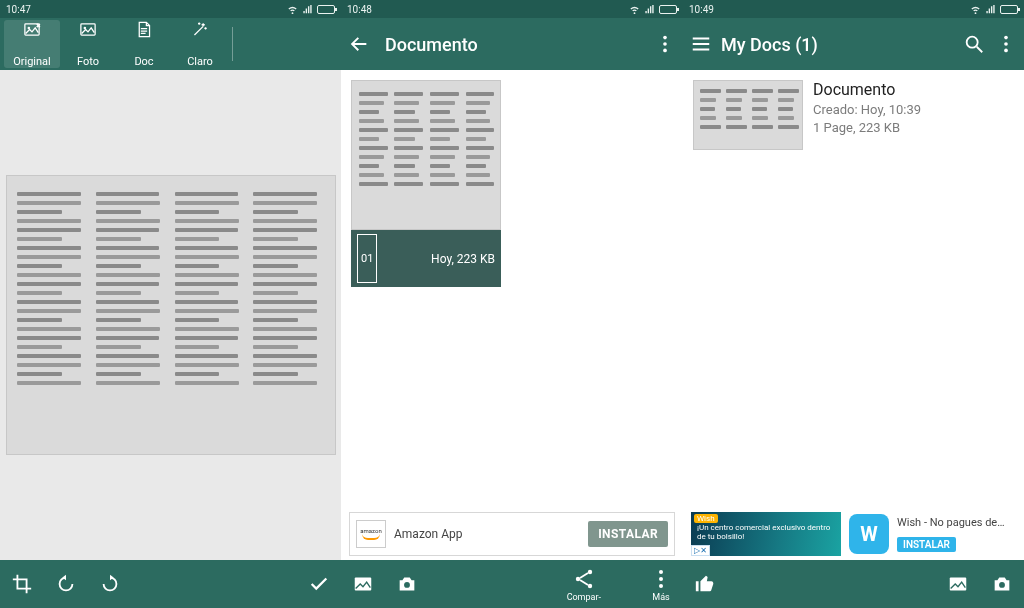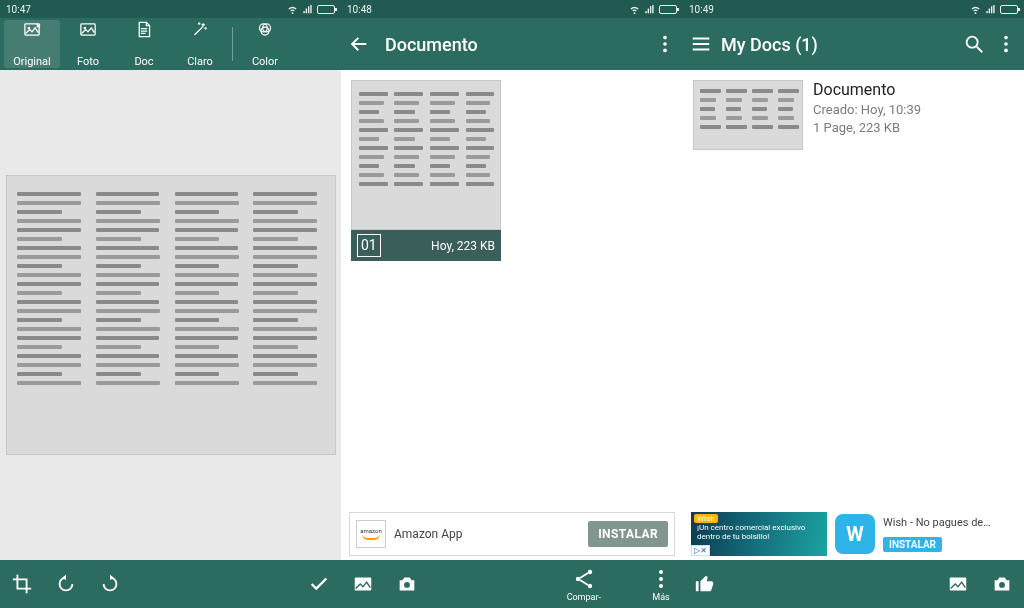--- a/index.html
+++ b/index.html
@@ -57,33 +57,33 @@
   .p2 .title { font-size: 18px; font-weight: 500; flex: 1; }
   .p3 .topbar { padding: 0 6px; gap: 8px; }
   .p3 .title { font-size: 18px; font-weight: 500; flex: 1; }
   .top-icon { width: 24px; height: 24px; display: flex; align-items: center; justify-content: center; cursor: pointer; }
   .top-icon svg { width: 22px; height: 22px; fill: #fff; }
 
   
   .thumb { position: absolute; left: 10px; top: 10px; width: 150px; }
   .thumb .doc { width: 150px; height: 150px; }
   .thumb .cap { background: #3a5e59; color: #fff; display: flex; align-items: center; justify-content: space-between; padding: 4px 6px; font-size: 12px; }
-  .thumb .badge { border: 1.5px solid #fff; padding: 4px 3px; font-size: 14px; line-height: 13px; }
+  .thumb .badge { border: 1.5px solid #fff; padding: 17px 3px; font-size: 11px; line-height: 13px; }
 
   
   .listitem { display: flex; gap: 10px; padding: 10px; align-items: flex-start; }
   .listitem .doc { width: 110px; height: 70px; }
   .listitem .meta .t { font-size: 16px; color: #222; margin-bottom: 2px; }
   .listitem .meta .s { font-size: 13px; color: #7c7c7c; line-height: 1.35; }
 
   
   .ad { position: absolute; left: 8px; right: 8px; bottom: 4px; height: 44px; border: 1px solid #d7d7d7; background: #fff; display: flex; align-items: center; padding: 0 6px; gap: 8px; font-size: 12px; color: #444; }
   .ad .btn { margin-left: auto; background: #80968e; color: #fff; font-weight: 700; padding: 6px 10px; border-radius: 2px; font-size: 12px; letter-spacing: 0.4px; }
   .p3 .ad { padding: 0; border: none; }
-  .ad .wish-img { width: 136px; height: 44px; background: linear-gradient(100deg,#0b3b52 0%, #167a84 60%, #1aa3a2 100%); position: relative; }
+  .ad .wish-img { width: 150px; height: 44px; background: linear-gradient(100deg,#0b3b52 0%, #167a84 60%, #1aa3a2 100%); position: relative; }
   .ad .wish-img .tag { position: absolute; left: 3px; top: 2px; font-size: 8px; color: #fff; background: #ffb400; padding: 0 3px; border-radius: 2px; }
   .ad .wish-img .txt { position: absolute; left: 6px; top: 12px; font-size: 8px; color: #fff; line-height: 1.1; }
   .ad .wish-logo { width: 40px; height: 40px; background: #2fb4ea; border-radius: 8px; display: flex; align-items: center; justify-content: center; color: #fff; font-size: 20px; font-weight: 700; }
   .ad .ad-right { display: flex; flex-direction: column; align-items: flex-start; gap: 8px; font-size: 11px; }
   .ad .ad-right .btn2 { background: #2fb4ea; color: #fff; font-size: 10px; padding: 2px 6px; border-radius: 2px; font-weight: 600; }
   .adchoices { position: absolute; left: 0; bottom: 0; font-size: 8px; color: #1a6fb0; background: #fff; padding: 0 2px; border: 1px solid #c9dff1; }
 
   .amz-logo { width: 30px; height: 28px; background: #fff; border: 1px solid #ccc; display:flex; flex-direction:column; align-items:center; justify-content:center; font-size:6px; color:#333; line-height:1; }
   .amz-logo .smile { width: 18px; height: 6px; border-bottom: 2px solid #f90; border-radius: 0 0 10px 10px; }
 
@@ -134,28 +134,20 @@
         <span>Doc</span>
       </div>
       <div class="icon-btn tool">
         <svg viewBox="0 0 24 24">
             <path d="M5 19L16 8"></path>
             <path d="M16 4v4M14 6h4M19 9v3M17.5 10.5h3M11 3v3M9.5 4.5h3"></path>
           </svg>
         <span>Claro</span>
       </div>
       <div class="sep"></div>
-      <div class="icon-btn tool">
-        <svg viewBox="0 0 24 24">
-            <circle cx="10" cy="10" r="5"></circle>
-            <circle cx="14" cy="10" r="5"></circle>
-            <circle cx="12" cy="14" r="5"></circle>
-          </svg>
-        <span>Color</span>
-      </div>
     </div>
 
     <div class="main">
       <div class="doc">
         <div class="col c1">
             <span></span>
             <span></span>
             <span></span>
             <span></span>
             <span></span>

